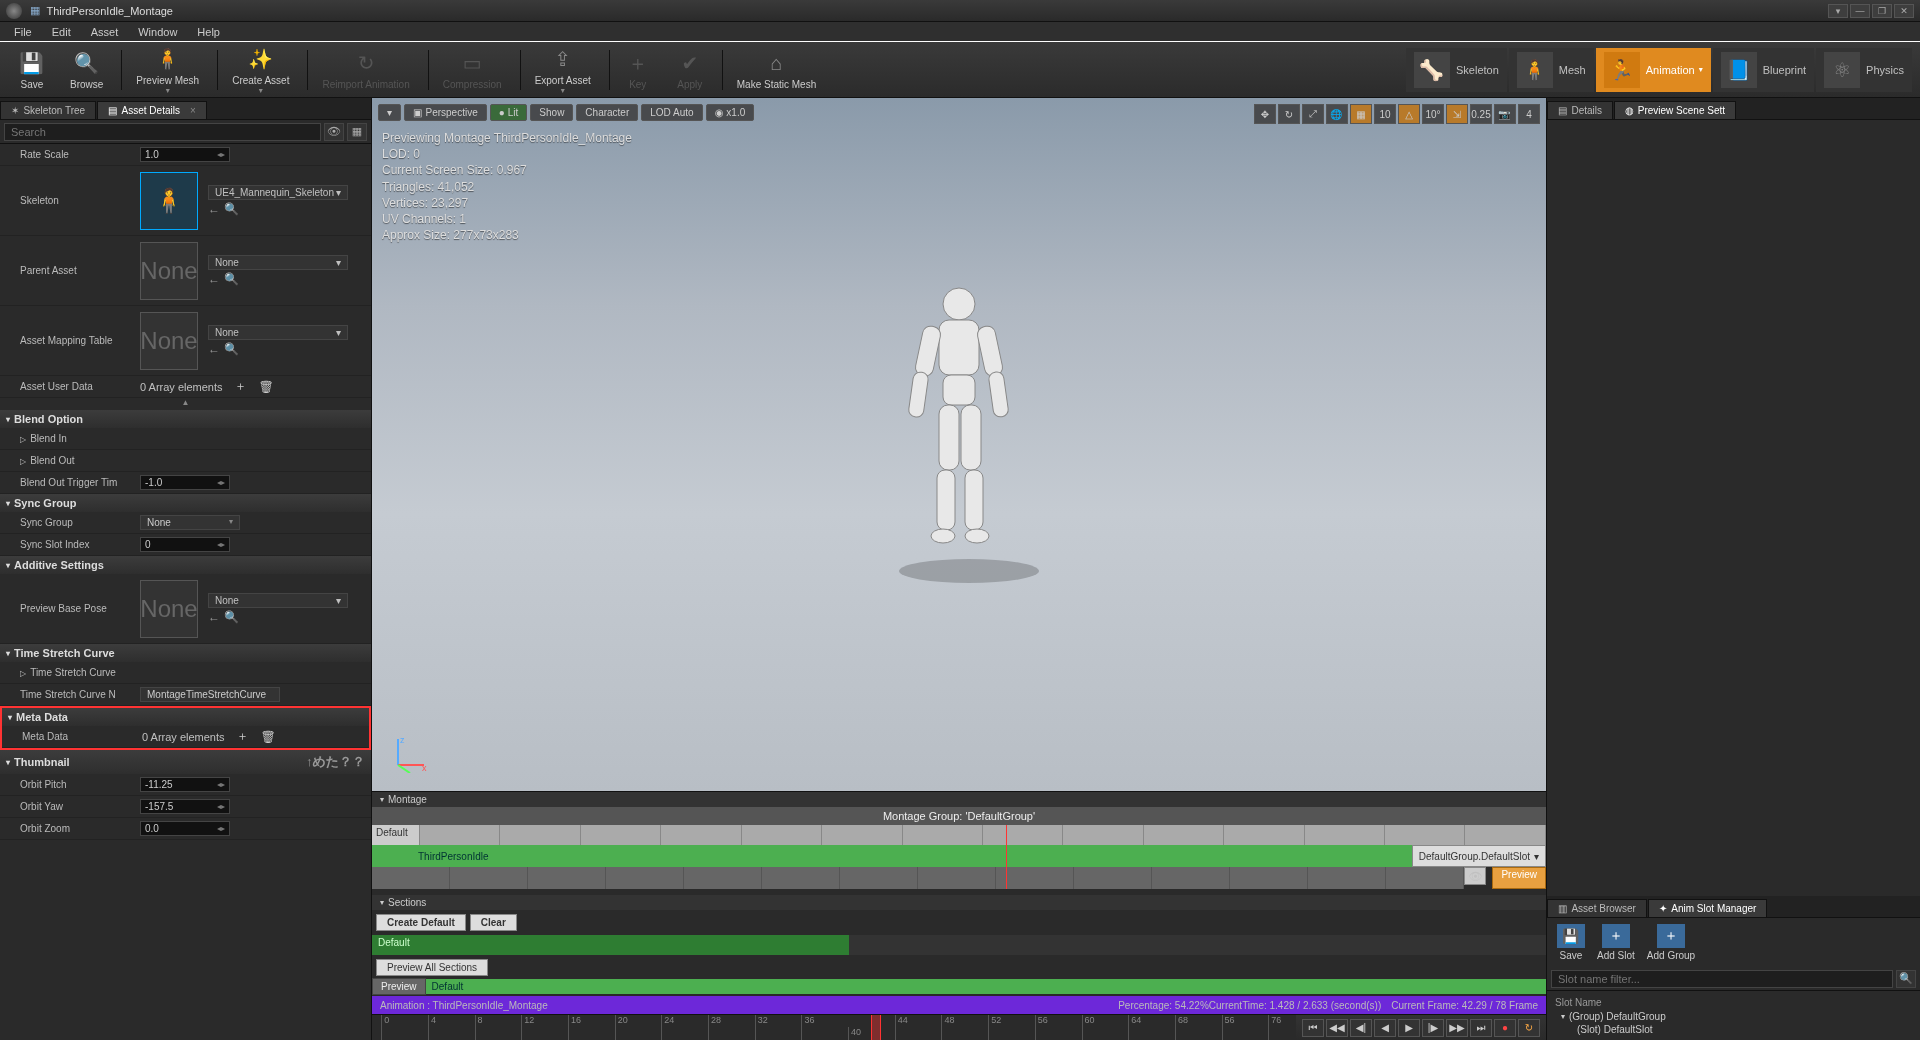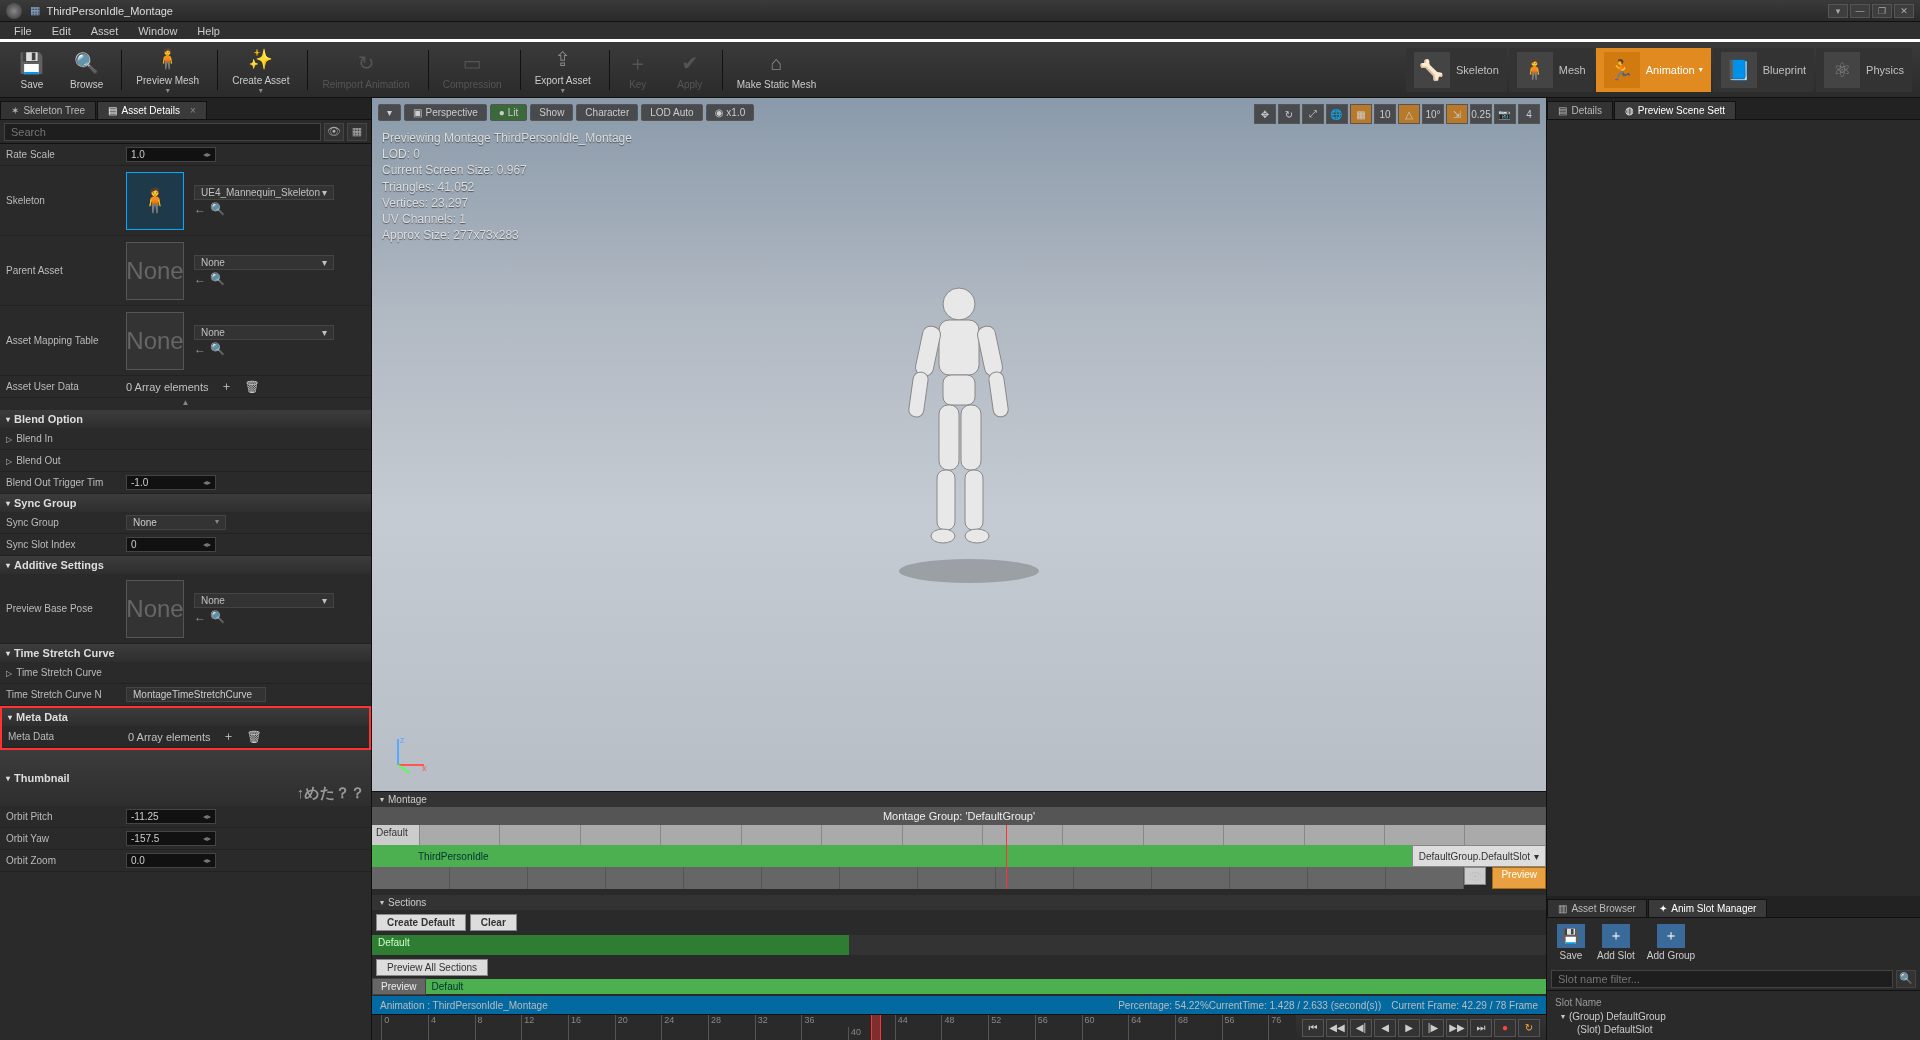--- a/index.html
+++ b/index.html
@@ -6,21 +6,21 @@
 body { background: #1a1a1a; color: #c0c0c0; font-size: 11px; overflow: hidden; width: 1920px; height: 1040px; }
 
 
 .titlebar { height: 22px; background: linear-gradient(#3a3a3a,#2a2a2a); display: flex; align-items: center; padding: 0 6px; border-bottom: 1px solid #111; }
 .titlebar .ue-logo { width: 16px; height: 16px; background: radial-gradient(circle,#888,#333); border-radius: 50%; margin-right: 8px; }
 .titlebar .title { color: #ddd; font-size: 11px; }
 .titlebar .spacer { flex: 1; }
 .titlebar .win-btn { width: 20px; height: 14px; margin-left: 2px; background: #3e3e3e; border: 1px solid #555; display: inline-flex; align-items: center; justify-content: center; font-size: 9px; color: #aaa; cursor: pointer; }
 
 
-.menubar { height: 20px; background: #2f2f2f; display: flex; align-items: center; padding: 0 4px; border-bottom: 3px solid #ffffff; }
+.menubar { height: 20px; background: #2f2f2f; display: flex; align-items: center; padding: 0 4px; border-bottom: 1px solid #ffffff; }
 .menubar .menu { padding: 2px 10px; color: #ccc; cursor: pointer; }
 
 
 .toolbar { height: 56px; background: linear-gradient(#3a3a3a,#2b2b2b); display: flex; align-items: center; padding: 0 8px; border-bottom: 1px solid #111; }
 .tool-btn { display: flex; flex-direction: column; align-items: center; justify-content: center; padding: 4px 10px; margin-right: 4px; cursor: pointer; border-radius: 2px; }
 .tool-btn .ico { width: 28px; height: 28px; display: flex; align-items: center; justify-content: center; font-size: 20px; color: #888; }
 .tool-btn .lbl { font-size: 10px; color: #ccc; margin-top: 2px; white-space: nowrap; }
 .tool-btn.disabled .lbl, .tool-btn.disabled .ico { color: #555; }
 .toolbar-sep { width: 1px; height: 40px; background: #111; margin: 0 4px; }
 .toolbar-right { margin-left: auto; display: flex; }
@@ -45,40 +45,40 @@
 
 
 .search-row { height: 24px; display: flex; align-items: center; padding: 2px 4px; background: #2a2a2a; border-bottom: 1px solid #111; }
 .search-row input { flex: 1; background: #1e1e1e; border: 1px solid #444; color: #ccc; padding: 2px 6px; font-size: 11px; height: 18px; }
 .icon-btn { width: 20px; height: 18px; background: #333; border: 1px solid #444; margin-left: 3px; display: flex; align-items: center; justify-content: center; cursor: pointer; font-size: 11px; color: #aaa; }
 
 
 .details { flex: 1; overflow-y: auto; background: #2a2a2a; }
 .details::-webkit-scrollbar { width: 10px; }
 .details::-webkit-scrollbar-thumb { background: #444; }
-.prop-row { display: flex; align-items: center; min-height: 22px; padding: 2px 6px; border-bottom: 1px solid #222; }
+.prop-row { display: flex; align-items: center; min-height: 22px; padding: 2px 20px; border-bottom: 1px solid #222; }
 .prop-row .plabel { width: 120px; color: #bbb; font-size: 10px; }
 .prop-row .pval { flex: 1; display: flex; align-items: center; gap: 4px; }
 .thumb { width: 58px; height: 58px; background: #1e3a4a; border: 1px solid #0af; display:flex;align-items:center;justify-content:center;color:#9cf;font-size:24px; }
 .thumb.grey { background: #333; border-color: #555; color:#666; }
 .asset-ref { display: flex; flex-direction: column; gap: 2px; padding-left: 6px; }
 .asset-ref .aname { background: #333; border: 1px solid #444; padding: 1px 6px; font-size: 10px; min-width: 140px; display:flex; justify-content:space-between; }
 .asset-ref .abtns { display: flex; gap: 4px; }
 .asset-ref .abtns span { color: #999; cursor: pointer; font-size: 12px; }
 .cat-header { background: linear-gradient(#3c3c3c,#2e2e2e); padding: 3px 6px; font-weight: bold; font-size: 11px; color: #ddd; display:flex;align-items:center;gap:4px; }
 .cat-header .arrow { font-size: 8px; }
 .num-input { background: #111; border: 1px solid #444; color: #ccc; padding: 1px 4px; width: 90px; font-size: 10px; display:flex; justify-content:space-between; align-items:center; }
 .num-input .spin { color: #777; font-size: 8px; }
 .text-input { background: #333; border: 1px solid #444; color: #ccc; padding: 1px 6px; width: 140px; font-size: 10px; }
 .dropdown { background: #333; border: 1px solid #444; color: #ccc; padding: 1px 6px; width: 100px; font-size: 10px; display:flex; justify-content:space-between; }
 .dropdown .dd { font-size: 8px; color:#888; }
 .array-row .abtn { color: #ccc; cursor: pointer; margin-left: 8px; font-size: 12px; }
 .highlight-red { border: 2px solid #f33; }
 .separator-row { height: 12px; text-align: center; color: #888; font-size: 8px; }
-.jp-text { color: #999; font-size: 15px; margin-left: auto; margin-top: 31px; }
+.jp-text { color: #999; font-size: 13px; margin-left: auto; }
 
 
 .viewport-toolbar { position: absolute; top: 6px; left: 6px; display: flex; gap: 3px; z-index: 2; }
 .vt-btn { background: rgba(60,60,60,0.85); border: 1px solid #555; padding: 2px 8px; font-size: 10px; color: #ccc; cursor: pointer; border-radius: 2px; display:flex;align-items:center;gap:3px; }
 .vt-btn.lit { background: #3a6a3a; }
 .viewport-toolbar-right { position: absolute; top: 6px; right: 6px; display: flex; gap: 2px; z-index: 2; }
 .vtr-btn { background: rgba(60,60,60,0.85); border: 1px solid #555; width: 22px; height: 20px; font-size: 10px; color: #ccc; cursor: pointer; display:flex;align-items:center;justify-content:center; }
 .vtr-btn.on { background: #b87a2a; }
 .viewport { position: relative; flex: 1; min-height: 430px; background: linear-gradient(180deg, #8a9aaa 0%, #b0b8c2 30%, #c5cbd2 60%, #b8bec5 100%); overflow: hidden; }
 .viewport-overlay { position: absolute; top: 32px; left: 10px; color: #ddd; font-size: 12px; line-height: 1.35; text-shadow: 0 1px 1px rgba(0,0,0,0.5); z-index: 2; }
@@ -102,21 +102,21 @@
 .preview-btn-sm { background: #e8a040; border: 1px solid #aa6a10; padding: 1px 8px; font-size: 10px; color: #fff; cursor: pointer; margin-left: 4px; }
 .eye-btn { width: 22px; height: 18px; background:#ccc; border:1px solid #888; display:flex;align-items:center;justify-content:center; margin-right:2px; }
 .plain-btn { background: #ddd; border: 1px solid #888; padding: 2px 10px; font-size: 10px; color: #333; cursor: pointer; margin-right: 4px; }
 .sec-bar { height: 20px; display:flex; }
 .sec-bar .green { background: #2e7d32; flex: 0.4; color: #cfc; font-size: 10px; padding: 2px 6px; }
 .sec-bar .rest { flex: 0.6; background: #333; }
 .preview-row { display:flex; align-items:center; height: 20px; }
 .preview-row .pbtn { background: #666; color: #eee; border:1px solid #444; padding: 2px 8px; font-size: 10px; }
 .preview-row .plbl { flex:1; background: #4caf50; color:#033; padding: 2px 6px; font-size: 10px; }
 
-.status-row { height: 18px; background: #0369a1; display:flex; align-items:center; padding: 0 8px; font-size: 10px; color:#bbb; }
+.status-row { height: 18px; background: #6d28d9; display:flex; align-items:center; padding: 0 8px; font-size: 10px; color:#bbb; }
 .status-row .sp { flex:1; }
 
 
 .transport { height: 26px; background: linear-gradient(#333,#2a2a2a); display:flex; align-items:center; border-top:1px solid #111; }
 .ruler { flex:1; height: 100%; position: relative; background: #2a2a2a; overflow:hidden; }
 .tick { position:absolute; top:0; bottom:0; border-left:1px solid #555; font-size:9px; color:#888; padding-left:2px; }
 .playhead-r { position:absolute; top:0; bottom:0; left:54%; width:10px; background: rgba(255,50,50,0.4); border-left:1px solid #f33; border-right:1px solid #f33; }
 .tp-btns { display:flex; gap:2px; padding: 0 6px; }
 .tp-btn { width: 22px; height: 18px; background:#333; border:1px solid #555; display:flex;align-items:center;justify-content:center;font-size:10px;color:#ccc;cursor:pointer; }
 .tp-btn.rec { color:#f44; }

